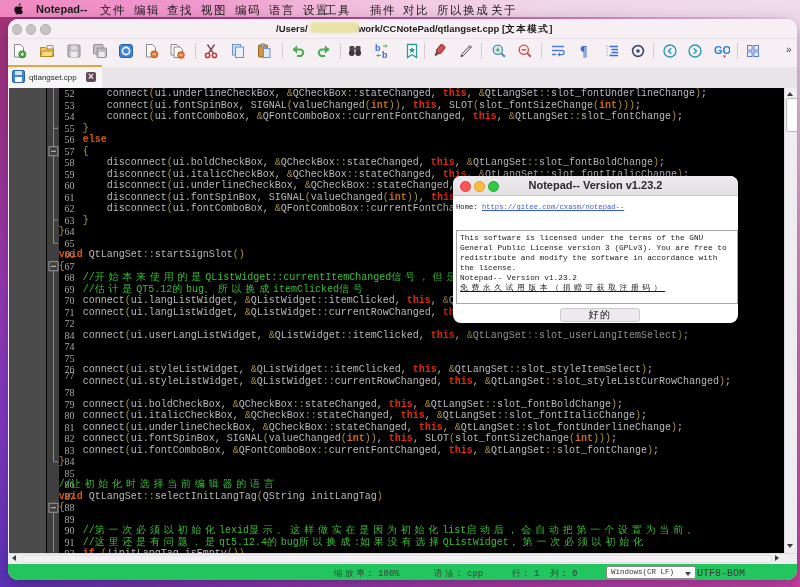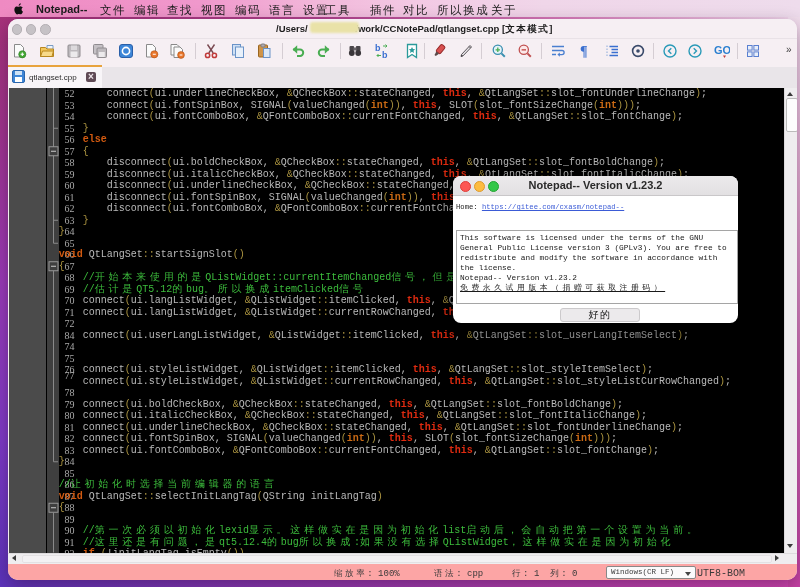--- a/index.html
+++ b/index.html
@@ -40,21 +40,21 @@
   .in{color:#cb6a14;font-weight:bold;}
   .pn{color:#ab9440;}
   .cm{color:#3cbc3c;}
   .cj{letter-spacing:3.8px;}
   
   #vsb{left:776px;top:0;width:13px;height:464.5px;background:#efedef;border-left:1px solid #dddbdd;}
   #vthumb{left:777.5px;top:10px;width:10px;height:32px;background:#fdfdfd;border:1px solid #bbb;border-radius:2px;}
   #hsb{left:0;top:533.5px;width:789px;height:10.5px;background:#efedef;border-top:1px solid #dddbdd;border-bottom:1px solid #c9c5c9;}
   #hthumb{left:14px;top:535.5px;width:748px;height:6.5px;background:#f3f1f3;border:1px solid #e3e1e3;border-radius:2px;}
   
-  #status{left:0;top:545px;width:789px;height:16px;background:#fca5a5;font-family:"Liberation Mono",monospace;font-size:9px;color:#3a3a3a;}
+  #status{left:0;top:545px;width:789px;height:16px;background:#22c55e;font-family:"Liberation Mono",monospace;font-size:9px;color:#3a3a3a;}
   .st{position:absolute;top:3.5px;white-space:nowrap;}
   .cjs{letter-spacing:2.6px;font-size:8.5px;}
   #eolbox{position:absolute;left:598px;top:2px;width:84px;height:11px;border:1px solid #888;border-radius:2px;background:#fbfafb;font-size:7.5px;line-height:11px;padding-left:4px;}
   
   #dlg{left:453px;top:176px;width:285px;height:147px;background:#fff;border-radius:8px;box-shadow:0 10px 30px rgba(0,0,0,.5),0 0 0 0.5px rgba(0,0,0,.25);font-family:"Liberation Mono",monospace;}
   #dlgtitle{position:absolute;left:0;top:0;width:100%;height:19px;background:linear-gradient(#eceaec,#e2e0e2);border-bottom:1px solid #c9c7c9;border-radius:8px 8px 0 0;}
   #dlgtitle span{display:block;text-align:center;font-family:"Liberation Sans",sans-serif;font-size:11px;font-weight:bold;color:#2a2a2a;line-height:19px;}
   .dl{position:absolute;border-radius:50%;width:9px;height:9px;top:5px;}
   #dhome{position:absolute;left:3px;top:27px;font-size:7.2px;color:#222;white-space:pre;}
   #dhome a{color:#3b5bd6;text-decoration:underline;}
@@ -327,21 +327,21 @@
         <div class="cl" style="top:333.5px">    connect<span class="pn">(</span>ui.underlineCheckBox, <span class="pn">&amp;</span>QCheckBox<span class="pn">::</span>stateChanged, <span class="th">this</span>, <span class="pn">&amp;</span>QtLangSet<span class="pn">::</span>slot_fontUnderlineChange<span class="pn">)</span>;</div>
         <div class="cl" style="top:345px">    connect<span class="pn">(</span>ui.fontSpinBox, SIGNAL<span class="pn">(</span>valueChanged<span class="pn">(</span><span class="in">int</span><span class="pn">)</span><span class="pn">)</span>, <span class="th">this</span>, SLOT<span class="pn">(</span>slot_fontSizeChange<span class="pn">(</span><span class="in">int</span><span class="pn">)</span><span class="pn">)</span><span class="pn">)</span>;</div>
         <div class="cl" style="top:356.5px">    connect<span class="pn">(</span>ui.fontComboBox, <span class="pn">&amp;</span>QFontComboBox<span class="pn">::</span>currentFontChanged, <span class="th">this</span>, <span class="pn">&amp;</span>QtLangSet<span class="pn">::</span>slot_fontChange<span class="pn">)</span>;</div>
         <div class="cl" style="top:368px"><span class="pn">}</span></div>
         <div class="cl" style="top:379.5px"></div>
         <div class="cl" style="top:391px"><span class="cm">//<span class="cj">让初始化时选择当前编辑器的语言</span></span></div>
         <div class="cl" style="top:402.5px"><span class="kw">void</span> QtLangSet<span class="pn">::</span>selectInitLangTag<span class="pn">(</span>QString initLangTag<span class="pn">)</span></div>
         <div class="cl" style="top:414px"><span class="pn">{</span></div>
         <div class="cl" style="top:425.5px"></div>
         <div class="cl" style="top:437px">    <span class="cm">//<span class="cj">第一次必须以初始化</span>lexid<span class="cj">显示。这样做实在是因为初始化</span>list<span class="cj">启动后，会自动把第一个设置为当前。</span></span></div>
-        <div class="cl" style="top:448.5px">    <span class="cm">//<span class="cj">这里还是有问题，是</span>qt5.12.4<span class="cj">的</span>bug<span class="cj">所以换成</span>:<span class="cj">如果没有选择</span>QListWidget<span class="cj">，这样做实在是因为初始化</span></span></div>
+        <div class="cl" style="top:448.5px">    <span class="cm">//<span class="cj">这里还是有问题，是</span>qt5.12.4<span class="cj">的</span>bug<span class="cj">所以换成</span>:<span class="cj">如果没有选择</span>QListWidget<span class="cj">，第一次必须以初始化</span></span></div>
         <div class="cl" style="top:460px">    <span class="kw">if</span> <span class="pn">(</span>!initLangTag.isEmpty<span class="pn">(</span><span class="pn">)</span><span class="pn">)</span></div>
       </div>
     <svg class="abs" style="left:38.5px;top:0" width="12" height="464.5" viewBox="0 0 12 464.5">
       <line x1="6.5" y1="0" x2="6.5" y2="155.25" stroke="#8a8a8a"></line>
       <line x1="6.5" y1="40.25" x2="11" y2="40.25" stroke="#8a8a8a"></line>
       <line x1="6.5" y1="132.25" x2="11" y2="132.25" stroke="#8a8a8a"></line>
       <line x1="6.5" y1="155.25" x2="11" y2="155.25" stroke="#8a8a8a"></line>
       <rect x="2" y="58.75" width="9" height="9" fill="#3f3f3f" stroke="#999"></rect>
       <line x1="4" y1="63.25" x2="9" y2="63.25" stroke="#ccc"></line>
       <rect x="2" y="173.75" width="9" height="9" fill="#3f3f3f" stroke="#999"></rect>

